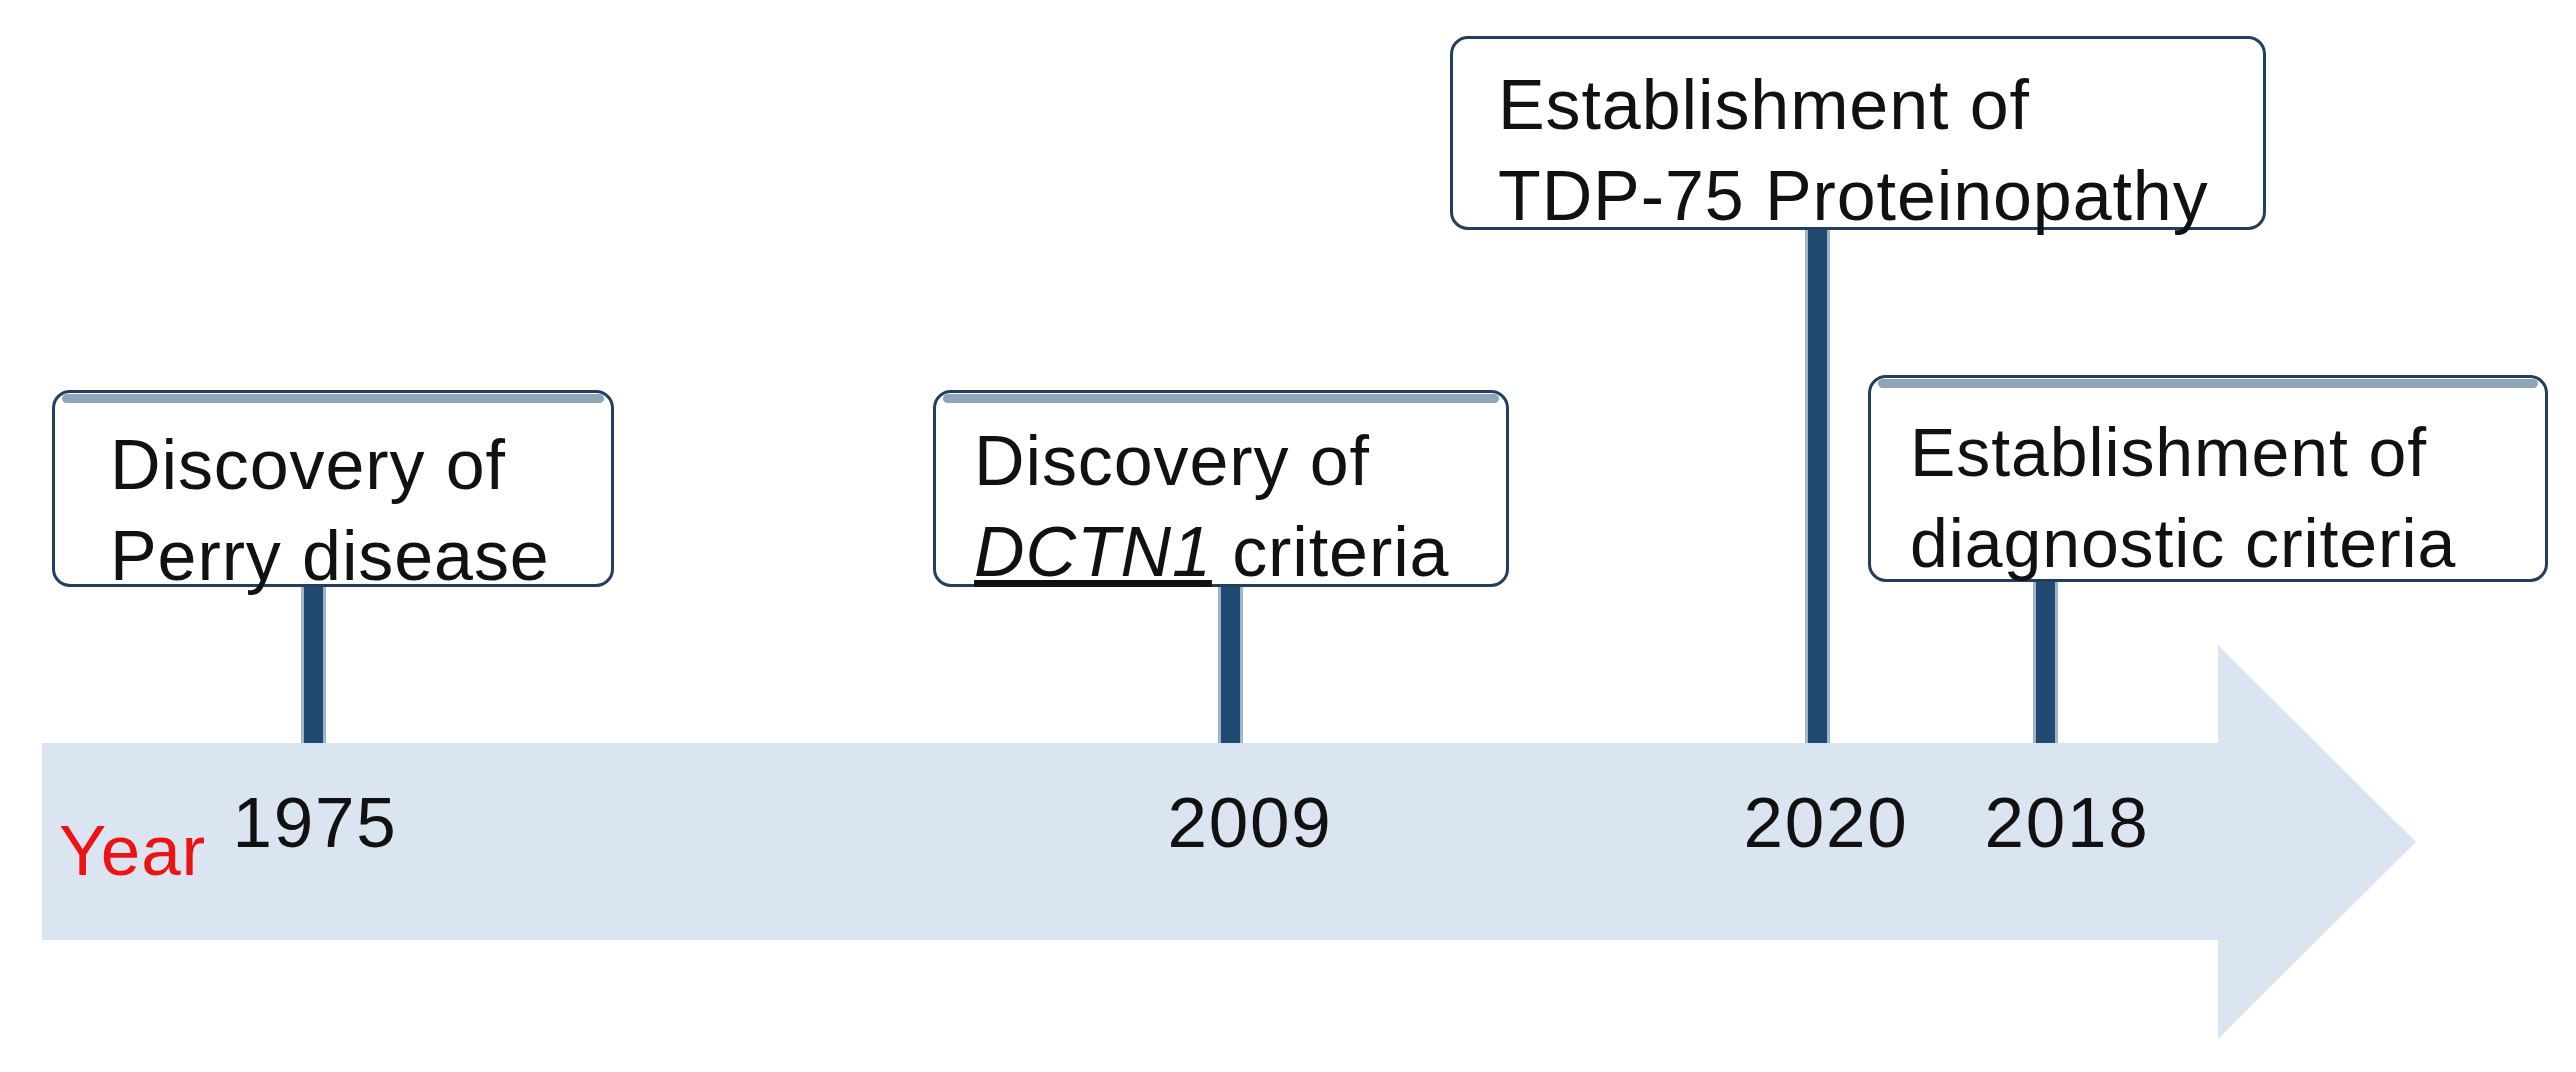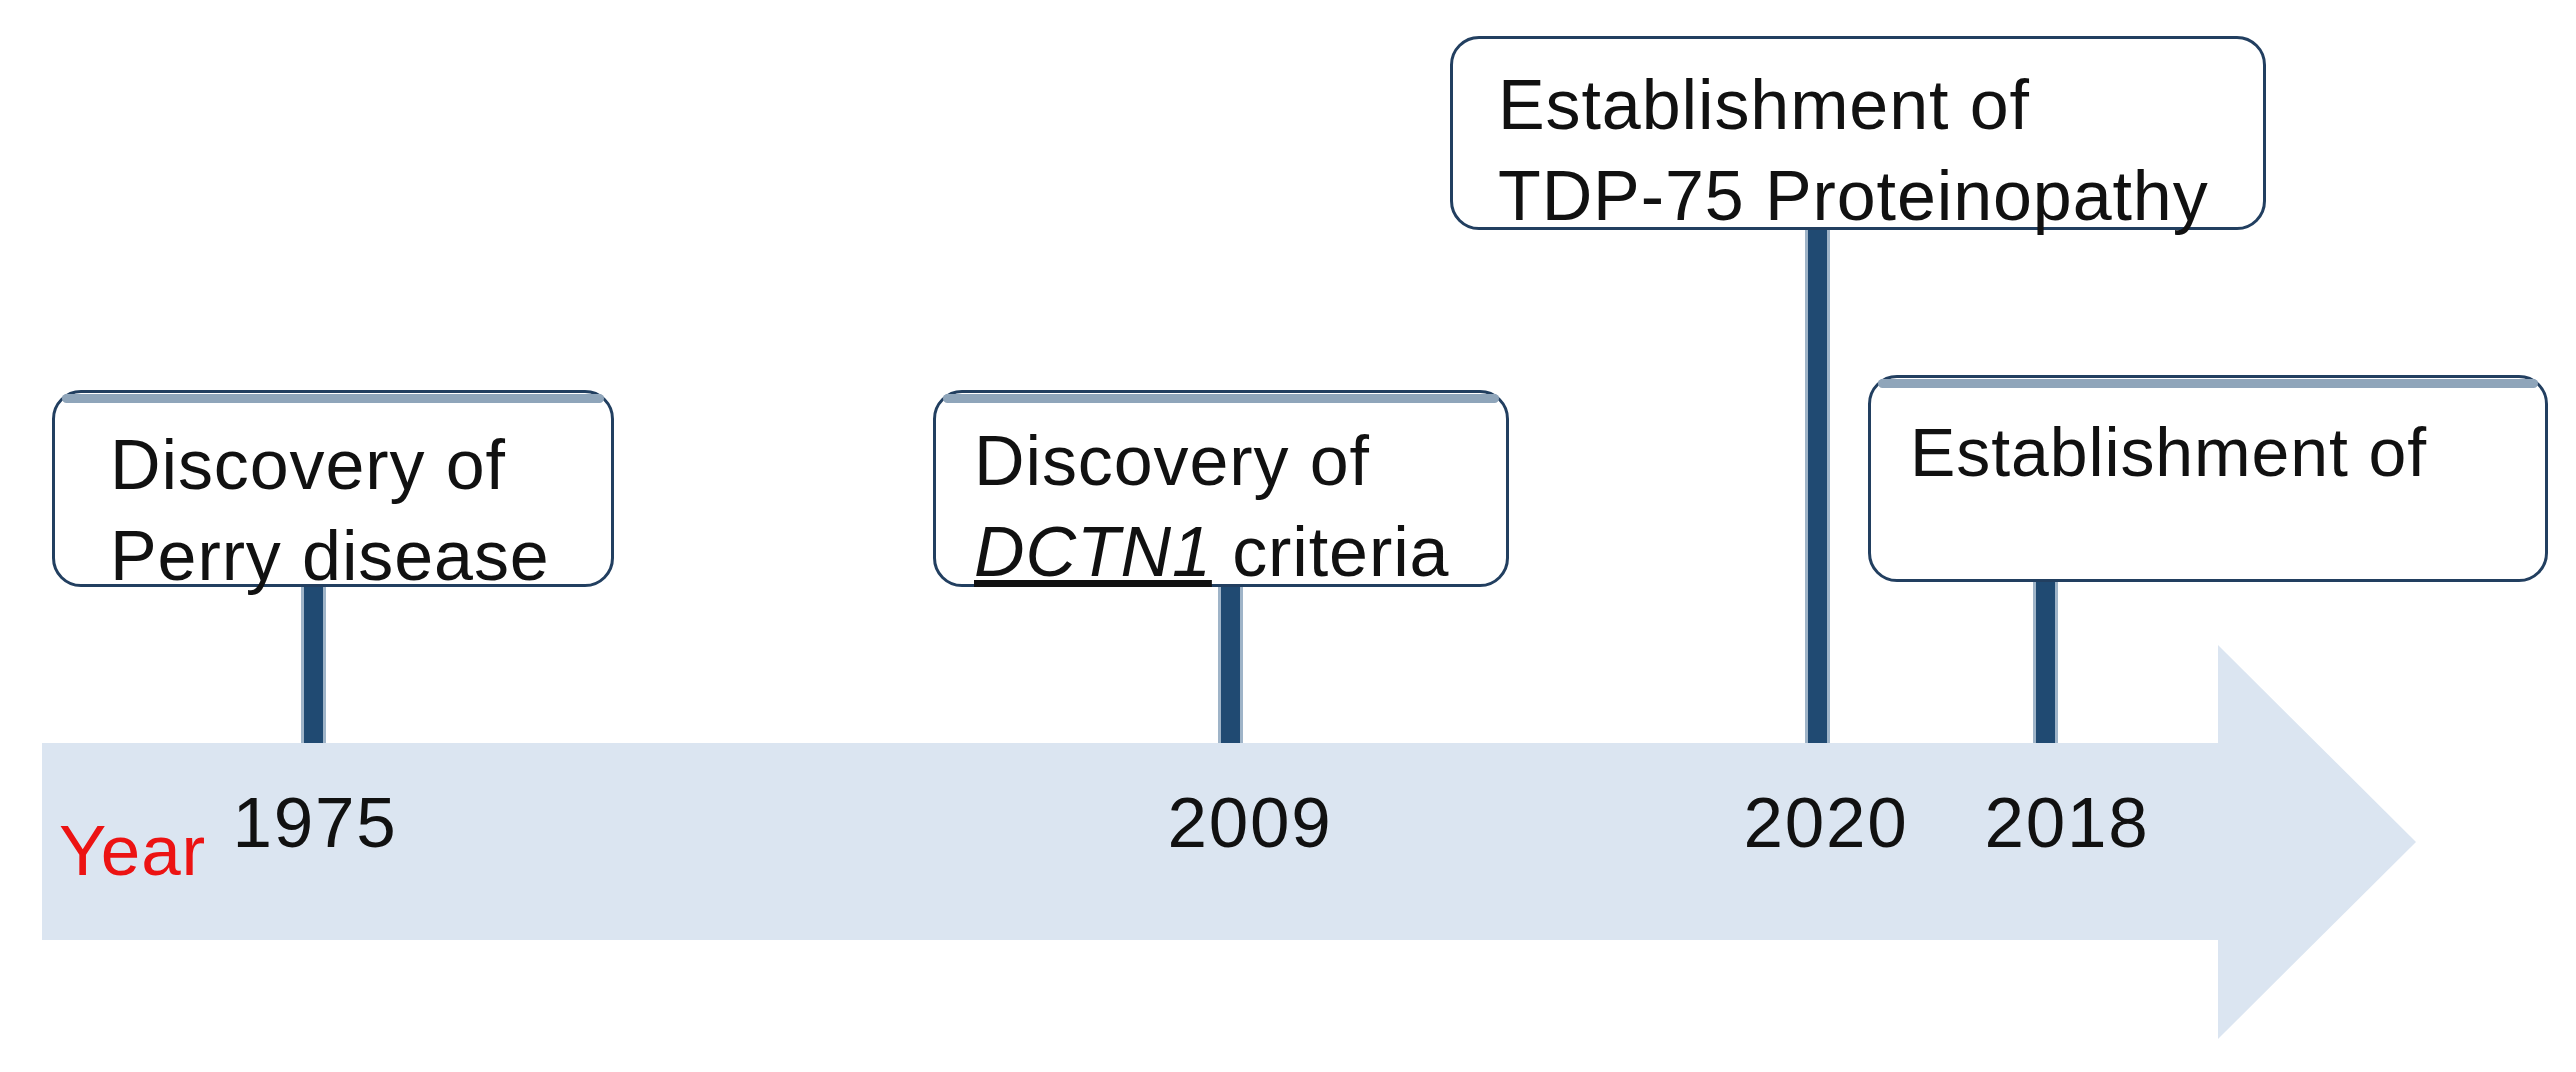--- a/index.html
+++ b/index.html
@@ -40,21 +40,21 @@
   .connector.c2 { left: 1218px; top: 585px; height: 158px; }
   .connector.c3 { left: 1805px; top: 227px; height: 516px; }
   .connector.c4 { left: 2033px; top: 581px; height: 162px; }
 
   
   .callout {
     position: absolute;
     box-sizing: border-box;
     background: #ffffff;
     border: 3.6px solid var(--box-border, #223f60);
-    border-radius: 29px;
+    border-radius: 18px;
     font-size: 70px;
     line-height: 91px;
     letter-spacing: 0.9px;
     white-space: nowrap;
   }
   .callout .hl-bar {
     position: absolute;
     left: 7.1px; right: 7.1px; top: 0.9px;
     height: 9px;
     border-radius: 5.4px;
@@ -122,20 +122,21 @@
     <div class="lines">
       <div>Establishment of</div>
       <div>TDP-75 Proteinopathy</div>
     </div>
   </div>
 
   <div class="callout box4">
     <div class="hl-bar"></div>
     <div class="lines">
       <div>Establishment of</div>
+      <div>diagnostic criteria</div>
     </div>
   </div>
 
   <div class="axis-year-label">Year</div>
   <div class="year y1975">1975</div>
   <div class="year y2009">2009</div>
   <div class="year y2017">2020</div>
   <div class="year y2018">2018</div>
 
 </div>

